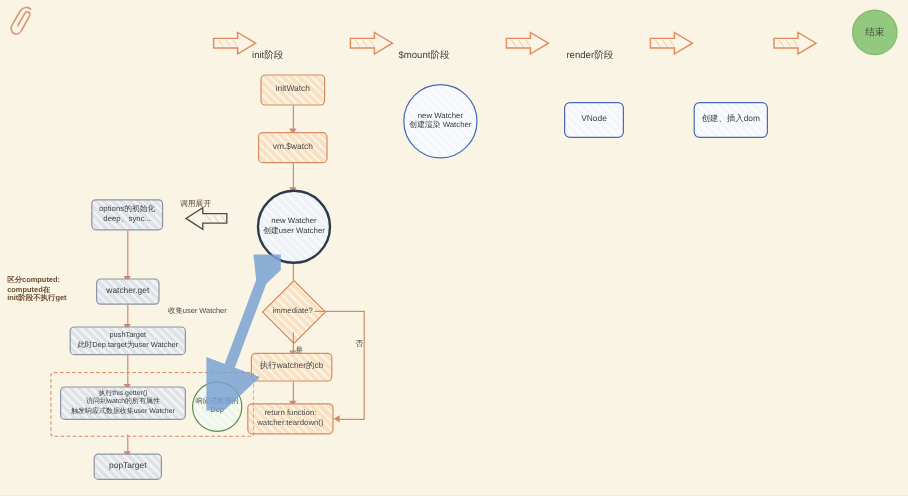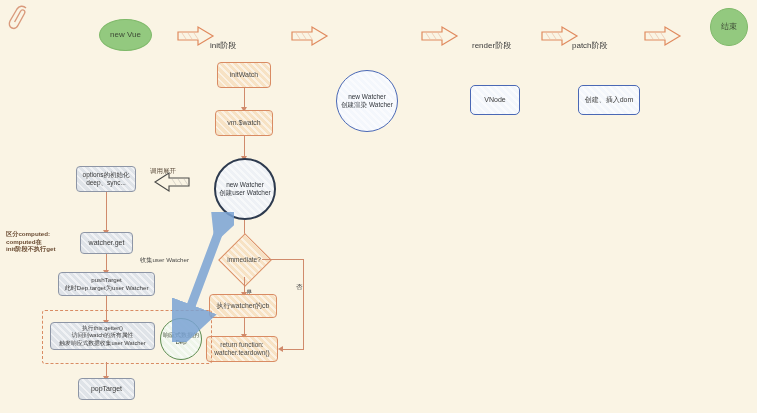--- a/index.html
+++ b/index.html
@@ -89,56 +89,53 @@
 </style>
 </head>
 <body>
 
 <div id="canvas">
 
   <svg class="clip" style="left:6px;top:5px;" width="28" height="26">
     <path d="M20 3 C17 0 13 1 11 4 L4 16 C2.5 19 3.5 22 6 23 C8.5 24 11 22.5 12.2 20 L18.5 8.5 C19.3 7 18.8 5.6 17.6 5.1 C16.4 4.6 15.1 5.2 14.4 6.5 L8.6 17" fill="none" stroke="#d99a7c" stroke-width="1.4"></path>
   </svg>
 
-  <div class="node circ-green" style="left:99px;top:19px;width:53px;height:32px;border-radius:26px/16px;font-size:8px;">
-    <span>new Vue</span>
-  </div>
 
   <svg class="bigarrow" style="left:176px;top:25px;" width="40" height="22">
     <path d="M2 7 L22 7 L22 2 L37 11 L22 20 L22 15 L2 15 Z" fill="#faf4e4" stroke="#e08a5e" stroke-width="1.2"></path>
     <path d="M6 8 L10 14 M12 8 L16 14 M18 8 L22 14" stroke="#edc8ae" stroke-width="0.8"></path>
   </svg>
 
   <div class="lbl" style="left:210px;top:31px;width:60px;font-size:8px;">
     <span>init阶段</span>
   </div>
 
   <svg class="bigarrow" style="left:290px;top:25px;" width="40" height="22">
     <path d="M2 7 L22 7 L22 2 L37 11 L22 20 L22 15 L2 15 Z" fill="#faf4e4" stroke="#e08a5e" stroke-width="1.2"></path>
     <path d="M6 8 L10 14 M12 8 L16 14 M18 8 L22 14" stroke="#edc8ae" stroke-width="0.8"></path>
   </svg>
 
+  <div class="lbl" style="left:332px;top:31px;width:72px;font-size:8px;">
+    <span>$mount阶段</span>
+  </div>
 
   <svg class="bigarrow" style="left:420px;top:25px;" width="40" height="22">
     <path d="M2 7 L22 7 L22 2 L37 11 L22 20 L22 15 L2 15 Z" fill="#faf4e4" stroke="#e08a5e" stroke-width="1.2"></path>
     <path d="M6 8 L10 14 M12 8 L16 14 M18 8 L22 14" stroke="#edc8ae" stroke-width="0.8"></path>
   </svg>
 
   <div class="lbl" style="left:472px;top:31px;width:70px;font-size:8px;">
     <span>render阶段</span>
   </div>
 
   <svg class="bigarrow" style="left:540px;top:25px;" width="40" height="22">
     <path d="M2 7 L22 7 L22 2 L37 11 L22 20 L22 15 L2 15 Z" fill="#faf4e4" stroke="#e08a5e" stroke-width="1.2"></path>
     <path d="M6 8 L10 14 M12 8 L16 14 M18 8 L22 14" stroke="#edc8ae" stroke-width="0.8"></path>
   </svg>
 
-  <div class="lbl" style="left:572px;top:31px;width:70px;font-size:8px;">
-    <span>patch阶段</span>
-  </div>
 
   <svg class="bigarrow" style="left:643px;top:25px;" width="40" height="22">
     <path d="M2 7 L22 7 L22 2 L37 11 L22 20 L22 15 L2 15 Z" fill="#faf4e4" stroke="#e08a5e" stroke-width="1.2"></path>
     <path d="M6 8 L10 14 M12 8 L16 14 M18 8 L22 14" stroke="#edc8ae" stroke-width="0.8"></path>
   </svg>
 
   <div class="node circ-green" style="left:710px;top:8px;width:38px;height:38px;font-size:8px;justify-content:center;">
     <span>结束</span>
   </div>
 

